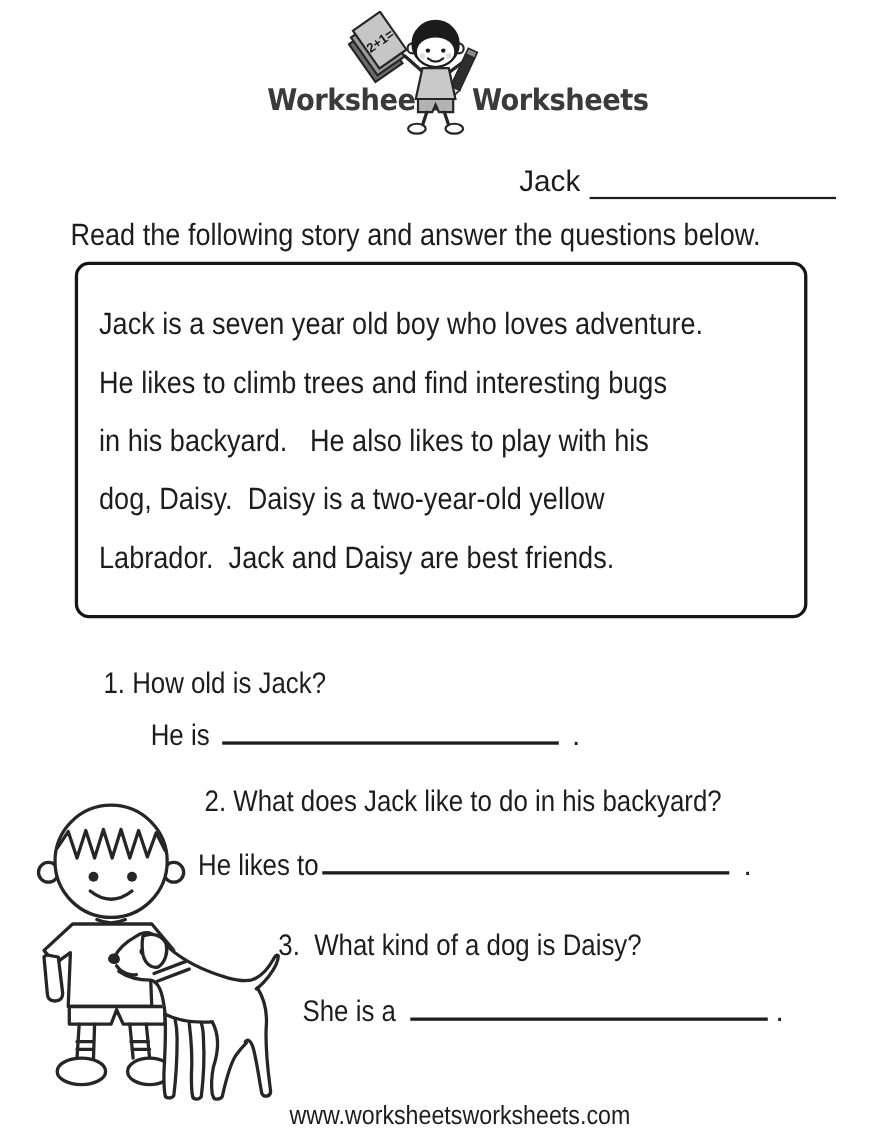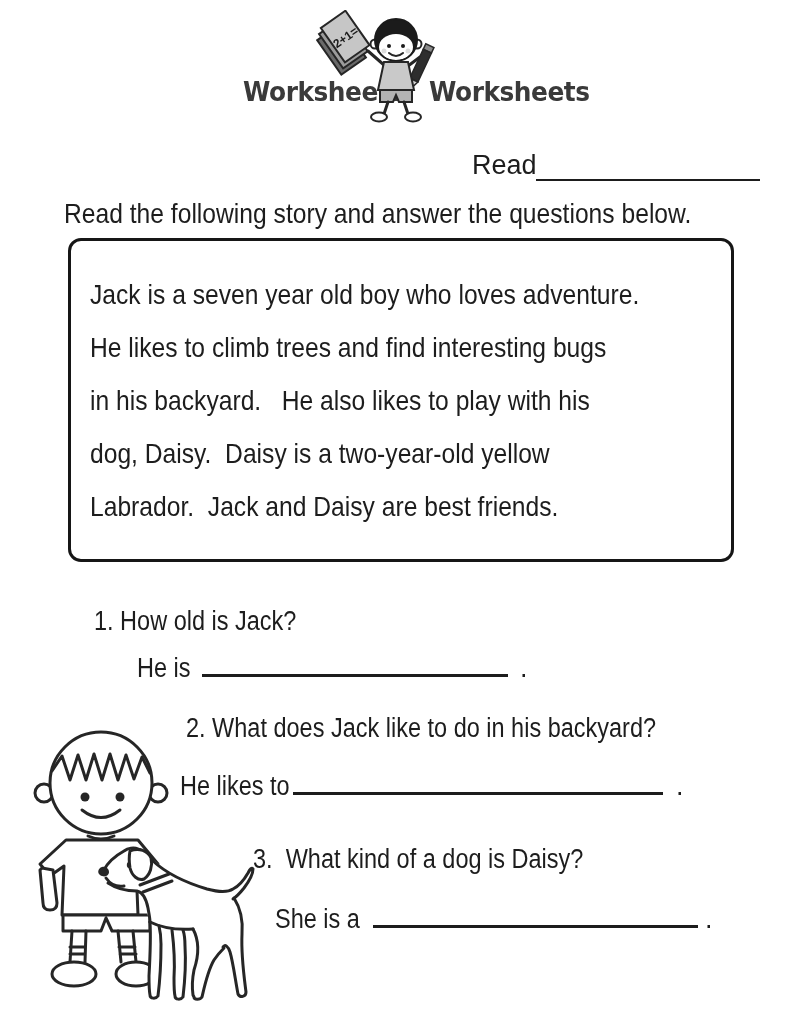--- a/index.html
+++ b/index.html
@@ -62,21 +62,21 @@
 
     <path d="M68,52 L92,52 L98,80 L62,80 Z" fill="#c9c9c9" stroke="#262626" stroke-width="2"></path>
     <path d="M64,80 L96,80 L96,92 L83,92 L80,85 L77,92 L64,92 Z" fill="#b3b3b3" stroke="#262626" stroke-width="2"></path>
     <path class="ln" d="M72,92 L68,104 M88,92 L92,104"></path>
     <ellipse cx="63" cy="107" rx="8" ry="4.5" fill="#fff" stroke="#262626" stroke-width="2"></ellipse>
     <ellipse cx="97" cy="107" rx="8" ry="4.5" fill="#fff" stroke="#262626" stroke-width="2"></ellipse>
   </svg>
 
   <span class="abs txt logoTxt c92" style="left:429px;top:76px;">Worksheets</span>
 
-  <span class="abs txt name" style="left:472px;top:150px;">Read</span>
+  <span class="abs txt name" style="left:472px;top:150px;">Jack</span>
   <div class="uline" style="left:536px;top:179px;width:224px;height:2px;"></div>
 
   <span class="abs txt instr c88" style="left:64px;top:198px;">Read the following story and answer the questions below.</span>
 
   <div class="storyBox"></div>
   <span class="abs txt story c88" style="left:90px;top:268px;">Jack is a seven year old boy who loves adventure.
 He likes to climb trees and find interesting bugs
 in his backyard.   He also likes to play with his
 dog, Daisy.  Daisy is a two-year-old yellow
 Labrador.  Jack and Daisy are best friends.</span>
@@ -154,14 +154,17 @@
                           C163,262 164,244 163,228 C163,220 162,215 161,212"></path>
 
       <path class="ln" d="M171,211 C178,224 176,240 172,252 C170,262 170,270 171,277 L172,279 C172,282 178,282 180,279
                           C183,266 186,252 192,242 C196,236 200,232 202,230"></path>
 
       <path class="ln" d="M212,180 C219,191 221,204 220,216 C219,238 222,258 224,274 C224,279 218,280 216,276
                           C213,260 211,244 208,234 C206,228 203,226 201,229"></path>
     </g>
   </svg>
 
+  <div class="abs" style="left:0;top:1001px;width:800px;padding-left:36px;box-sizing:border-box;text-align:center;">
+    <span class="txt footer c88" style="transform-origin:50% 0;">www.worksheetsworksheets.com</span>
+  </div>
 
 </div>
 
 </body></html>

